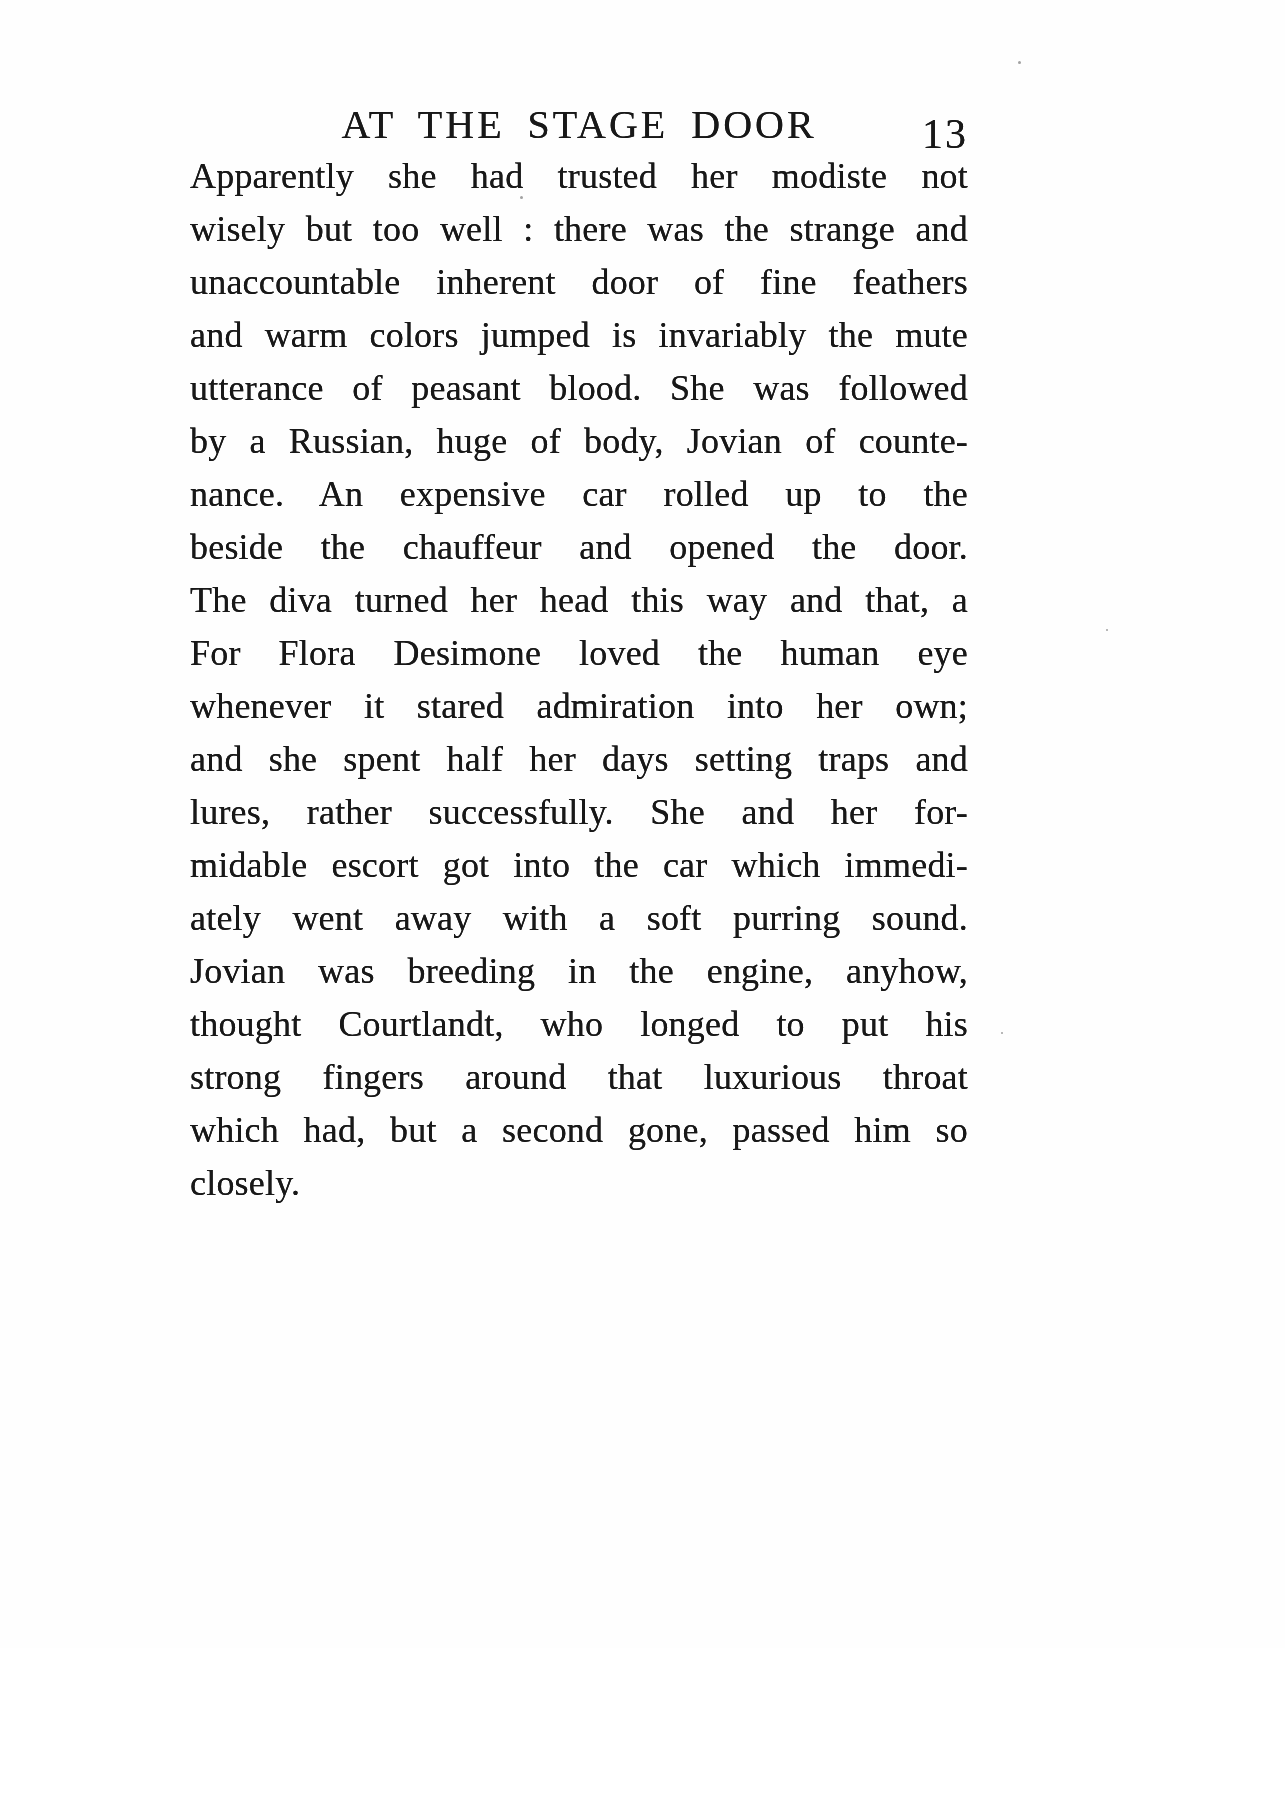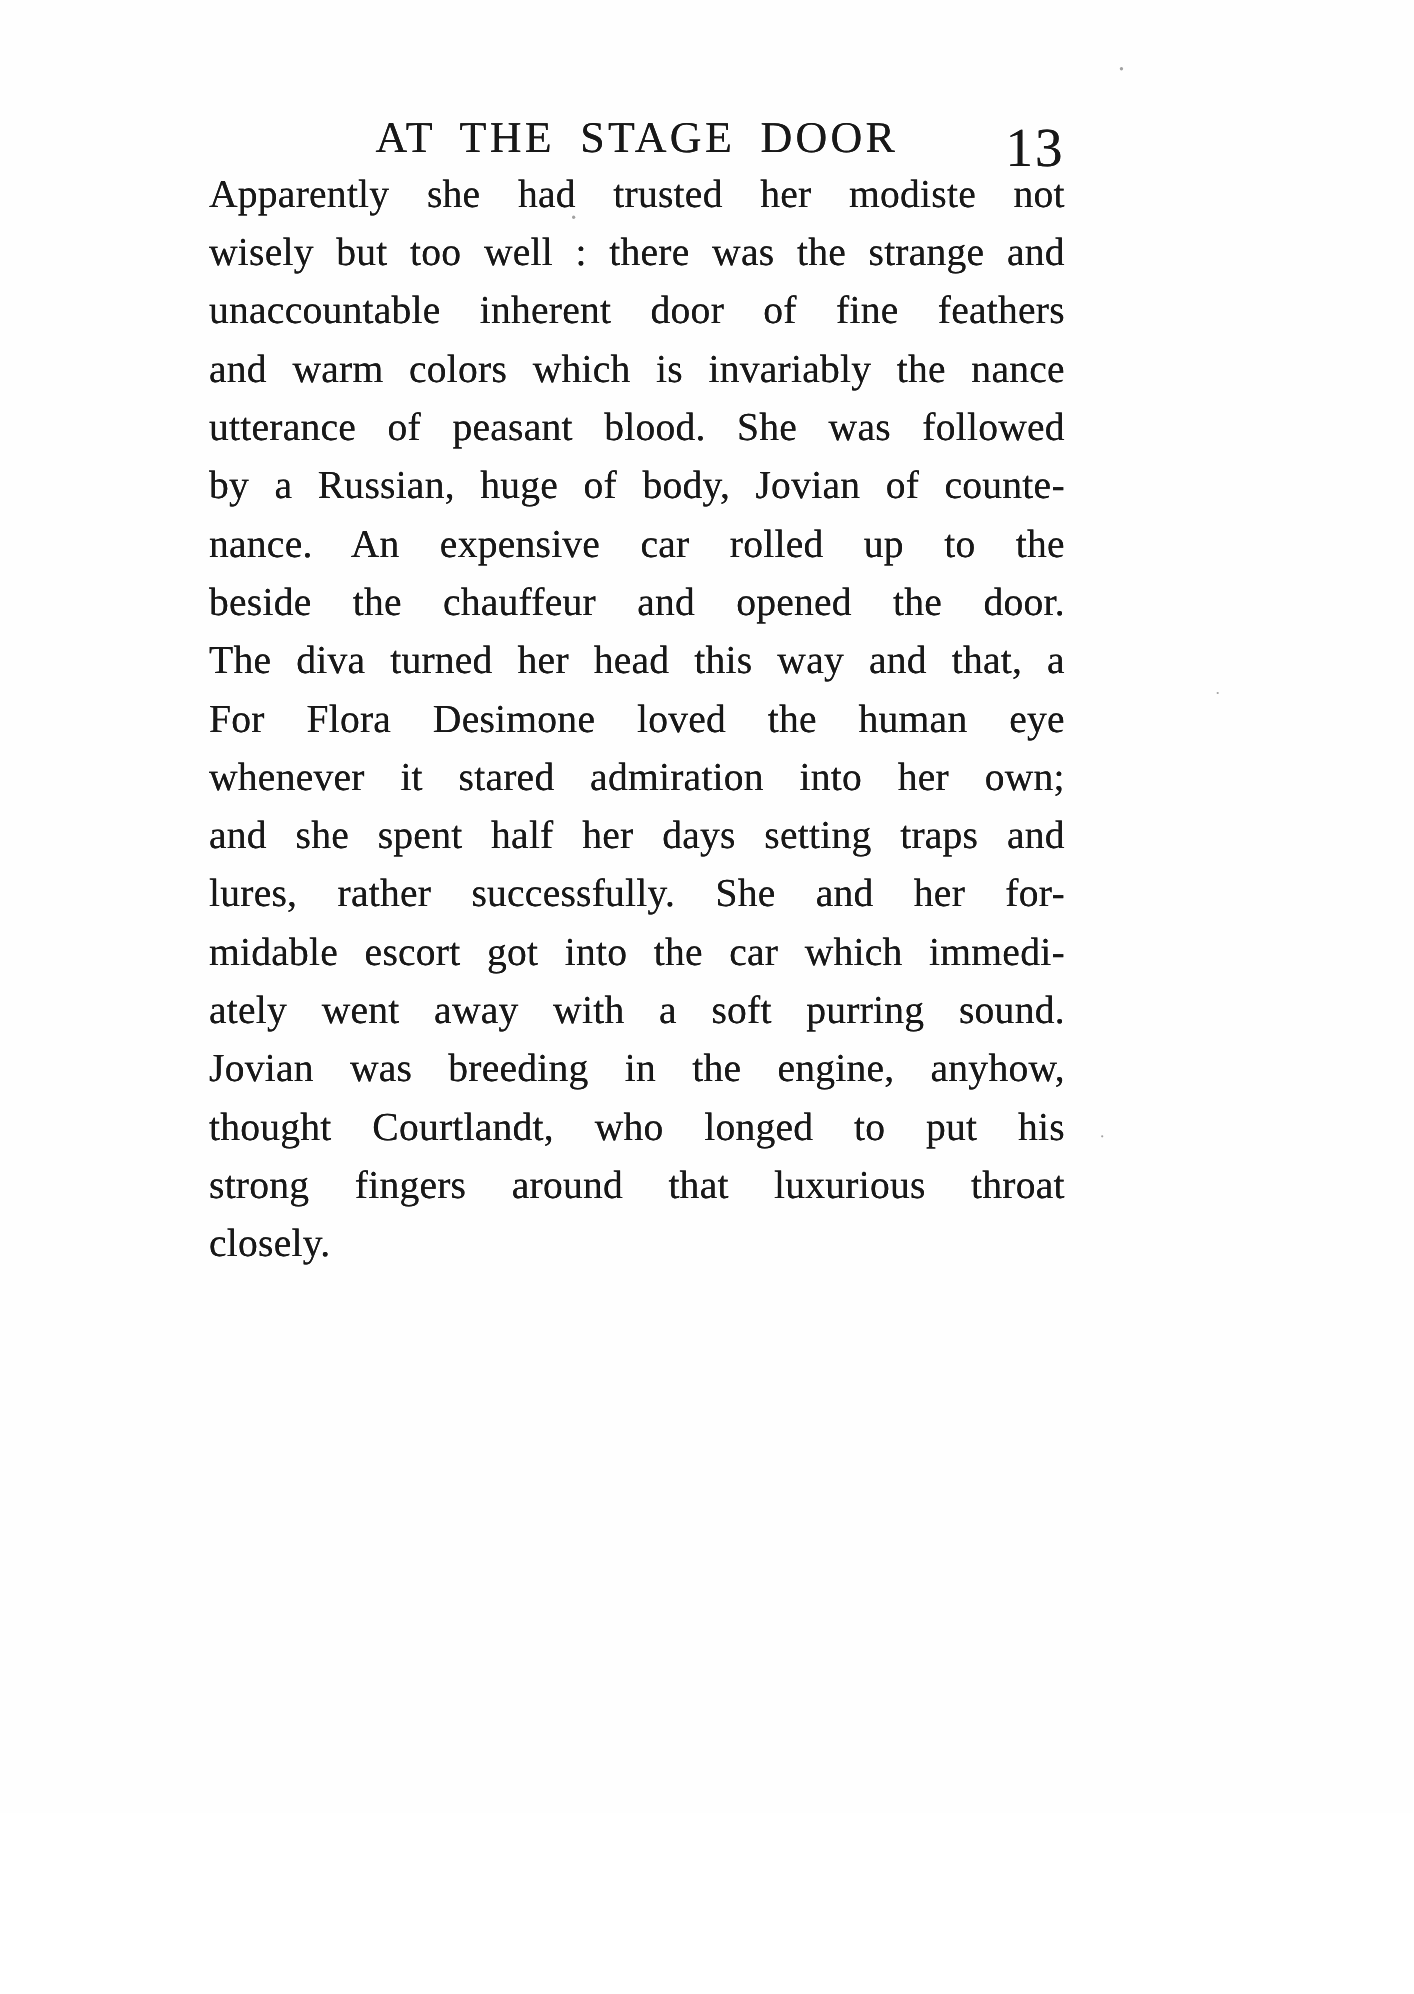--- a/index.html
+++ b/index.html
@@ -32,21 +32,21 @@
     font-size: 40px;
     letter-spacing: 3px;
     word-spacing: 10px;
     white-space: nowrap;
     text-shadow: 0 0 0.5px currentColor;
   }
   .page-number {
     position: absolute;
     right: 0;
     top: 14px;
-    font-size: 50px;
+    font-size: 42px;
     line-height: 40px;
     letter-spacing: 2px;
     text-shadow: 0 0 0.5px currentColor;
   }
   .body-text {
     font-size: 36px;
     line-height: 53px;
     letter-spacing: 0.2px;
     word-spacing: 2px;
     text-shadow: 0 0 0.4px currentColor;
@@ -78,35 +78,36 @@
 <div class="page">
   <div class="content">
     <div class="running-head">
       <span class="chapter-title">AT THE STAGE DOOR</span>
       <span class="page-number">13</span>
     </div>
     <div class="body-text">
         <div class="line">Apparently she had trusted her modiste not</div>
         <div class="line">wisely but too well : there was the strange and</div>
         <div class="line">unaccountable inherent door of fine feathers</div>
-        <div class="line">and warm colors which is invariably the nance</div>
+        <div class="line">and warm colors jumped is invariably the mute</div>
         <div class="line">utterance of peasant blood. She was followed</div>
         <div class="line">by a Russian, huge of body, Jovian of counte-</div>
         <div class="line">nance. An expensive car rolled up to the</div>
         <div class="line">beside the chauffeur and opened the door.</div>
         <div class="line">The diva turned her head this way and that, a</div>
         <div class="line">For Flora Desimone loved the human eye</div>
         <div class="line">whenever it stared admiration into her own;</div>
         <div class="line">and she spent half her days setting traps and</div>
         <div class="line">lures, rather successfully. She and her for-</div>
         <div class="line">midable escort got into the car which immedi-</div>
         <div class="line">ately went away with a soft purring sound.</div>
         <div class="line">Jovian was breeding in the engine, anyhow,</div>
         <div class="line">thought Courtlandt, who longed to put his</div>
         <div class="line">strong fingers around that luxurious throat</div>
+        <div class="line">which had, but a second gone, passed him so</div>
         <div class="line last">closely.</div>
       </div>
   </div>
 
   <span class="speckle s1"></span>
   <span class="speckle s2"></span>
   <span class="speckle s3"></span>
   <span class="speckle s4"></span>
   <span class="speckle s5"></span>
   <span class="speckle s6"></span>

